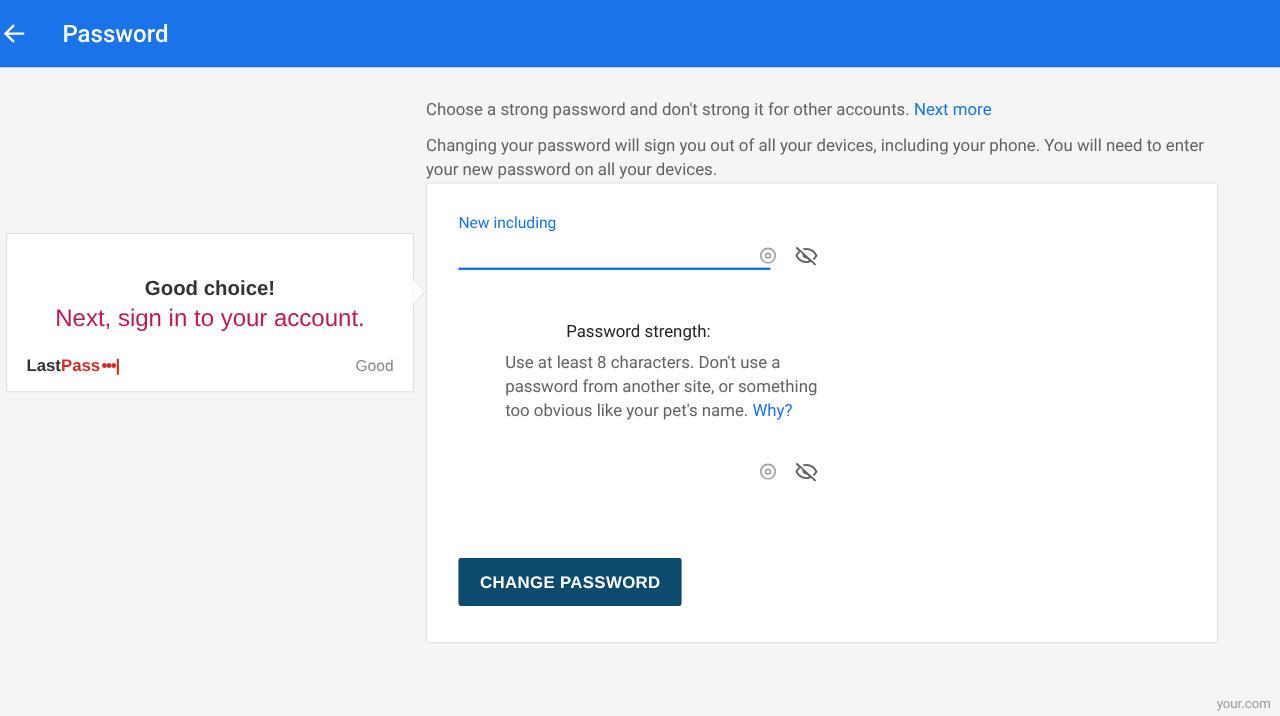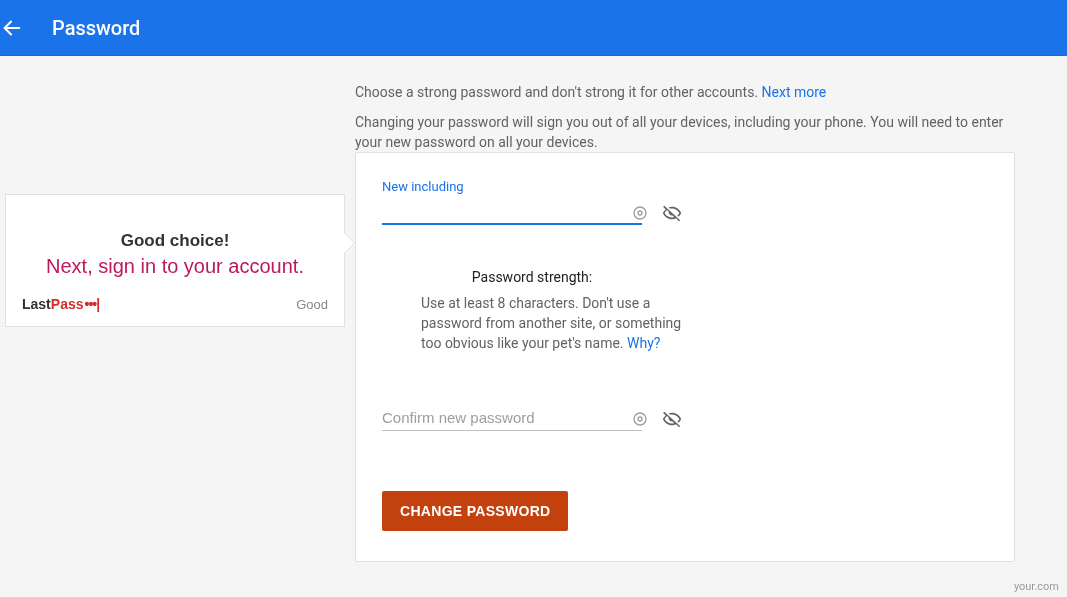--- a/index.html
+++ b/index.html
@@ -77,21 +77,21 @@
     border-bottom: 1px solid #bdbdbd;
     font-size: 15px;
     padding: 4px 0;
     outline: none;
     color: #202124;
   }
   .confirm-input::placeholder { color: #9e9e9e; }
 
   .change-btn {
     margin-top: 60px;
-    background: #c2410c;
+    background: #0c4a6e;
     color: #fff;
     border: none;
     padding: 0 18px;
     height: 40px;
     font-size: 14px;
     font-weight: 600;
     letter-spacing: 0.3px;
     border-radius: 2px;
     cursor: pointer;
     text-transform: uppercase;
@@ -184,21 +184,20 @@
     </div>
 
     <div class="strength-block">
       <div class="strength-label">Password strength:</div>
       <div class="strength-hint">
         <span>Use at least 8 characters. Don't use a password from another site, or something too obvious like your pet's name. </span><a>Why?</a>
       </div>
     </div>
 
     <div class="confirm-block">
-      <input class="confirm-input" type="password" placeholder="Confirm new password" style="">
       <div class="pw-icons">
         <span class="icon-small">
           <svg width="16" height="16" viewBox="0 0 24 24" fill="none" stroke="#9e9e9e" stroke-width="2">
               <circle cx="12" cy="12" r="9"></circle>
               <circle cx="12" cy="12" r="3"></circle>
             </svg>
         </span>
         <span class="icon-small">
           <svg width="22" height="22" viewBox="0 0 24 24" fill="#5f6368">
               <path d="M12 6.5c3.79 0 7.17 2.13 8.82 5.5-.59 1.22-1.42 2.27-2.41 3.12l1.42 1.42C21.27 15.07 22.43 13.6 23 12c-1.73-4.39-6-7.5-11-7.5-1.37 0-2.68.24-3.9.68l1.57 1.57c.74-.16 1.52-.25 2.33-.25zM2.71 3.16 1.29 4.57l3.18 3.18C2.92 9.07 1.66 10.42 1 12c1.73 4.39 6 7.5 11 7.5 1.74 0 3.41-.38 4.9-1.06l3.53 3.53 1.41-1.41L2.71 3.16zM12 17.5c-3.79 0-7.17-2.13-8.82-5.5.7-1.43 1.72-2.61 2.94-3.5L8.07 10.45c-.05.18-.07.36-.07.55 0 2.21 1.79 4 4 4 .19 0 .37-.2.55-.07l1.95 1.95c-.8.4-1.63.62-2.5.62z"></path>

